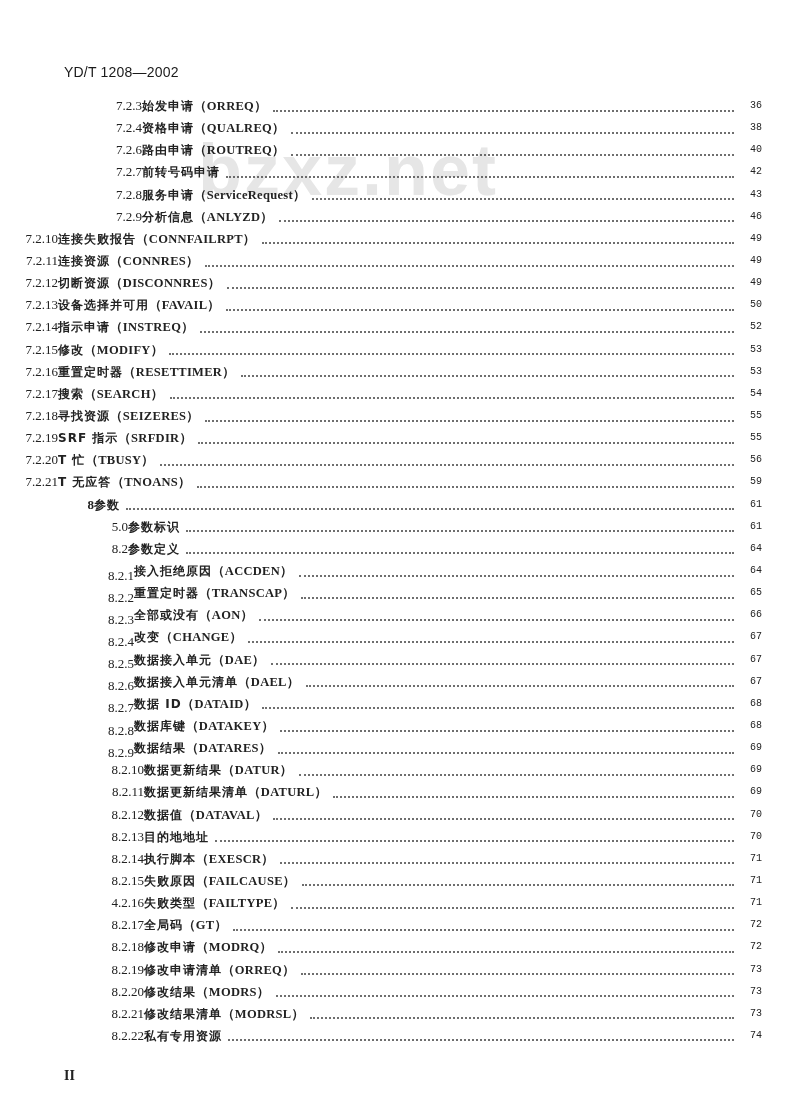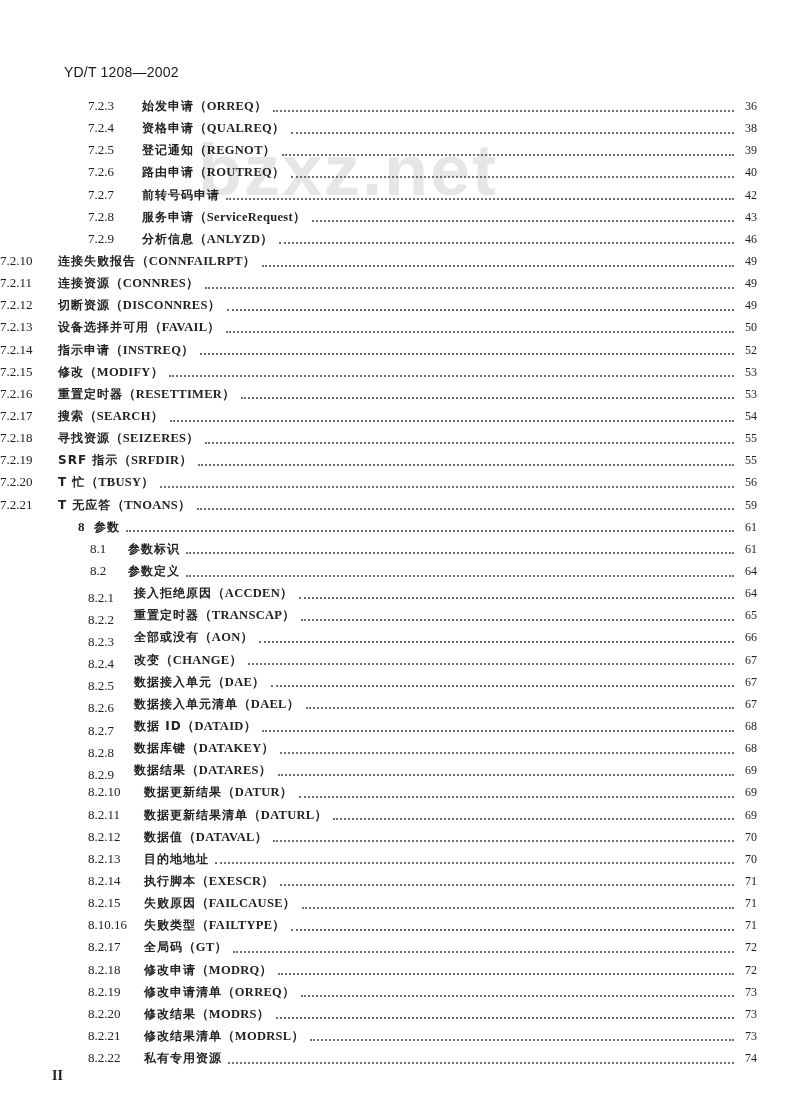--- a/index.html
+++ b/index.html
@@ -50,20 +50,21 @@
       display: flex;
       align-items: center;
       font-size: 12.5px;
       line-height: 22px;
     }
     .toc-num {
       flex: 0 0 auto;
       white-space: nowrap;
       font-family: "Liberation Serif", "DejaVu Serif", serif;
       font-size: 13px;
+      text-align: right;
     }
     .toc-title {
       flex: 0 0 auto;
       white-space: nowrap;
       font-family: "DejaVu Sans", "Liberation Sans", sans-serif;
       font-size: 12px;
       letter-spacing: 1px;
       font-weight: bold;
     }
     .toc-title .abbr {
@@ -75,35 +76,35 @@
       flex: 1 1 auto;
       margin: 0 6px 0 6px;
       height: 1px;
       border-bottom: 2px dotted #555555;
       transform: translateY(4px);
       opacity: 0.85;
     }
     .toc-page {
       flex: 0 0 auto;
       width: 22px;
-      text-align: center;
-      font-family: Liberation Serif, serif;
-      font-size: 12px;
+      text-align: right;
+      font-family: Liberation Mono, monospace;
+      font-size: 10px;
       margin-right: 38px;
     }
     .lvl-ch .toc-num { margin-left: 78px; width: 16px; font-weight: bold; }
     .lvl-s .toc-num { margin-left: 90px; width: 38px; }
     .lvl-ss .toc-num { margin-left: 88px; width: 46px; margin-top: 9px; }
     .lvl-ss2 .toc-num { margin-left: 88px; width: 56px; }
     .lvl-7 .toc-num { margin-left: 88px; width: 54px; }
     .lvl-7b .toc-num { width: 58px; }
 
     .page-footer {
       position: absolute;
-      left: 52px;
+      left: 64px;
       top: 1068px;
       font-family: "Liberation Serif", "DejaVu Serif", serif;
       font-weight: bold;
       font-size: 14px;
       color: #222222;
     }
   </style>
 </head>
 <body>
 
@@ -118,26 +119,20 @@
       <span class="toc-leader"></span>
       <span class="toc-page">36</span>
     </div>
     <div class="toc-row lvl-7">
       <span class="toc-num">7.2.4</span>
       <span class="toc-title"><span>资格申请</span><span class="abbr">（QUALREQ）</span></span>
       <span class="toc-leader"></span>
       <span class="toc-page">38</span>
     </div>
     <div class="toc-row lvl-7">
-      <span class="toc-num">7.2.5</span>
-      <span class="toc-title"><span>登记通知</span><span class="abbr">（REGNOT）</span></span>
-      <span class="toc-leader"></span>
-      <span class="toc-page">39</span>
-    </div>
-    <div class="toc-row lvl-7">
       <span class="toc-num">7.2.6</span>
       <span class="toc-title"><span>路由申请</span><span class="abbr">（ROUTREQ）</span></span>
       <span class="toc-leader"></span>
       <span class="toc-page">40</span>
     </div>
     <div class="toc-row lvl-7">
       <span class="toc-num">7.2.7</span>
       <span class="toc-title"><span>前转号码申请</span><span class="abbr"></span></span>
       <span class="toc-leader"></span>
       <span class="toc-page">42</span>
@@ -226,21 +221,21 @@
       <span class="toc-leader"></span>
       <span class="toc-page">59</span>
     </div>
     <div class="toc-row lvl-ch">
       <span class="toc-num">8</span>
       <span class="toc-title"><span>参数</span><span class="abbr"></span></span>
       <span class="toc-leader"></span>
       <span class="toc-page">61</span>
     </div>
     <div class="toc-row lvl-s">
-      <span class="toc-num">8.1</span>
+      <span class="toc-num">5.0</span>
       <span class="toc-title"><span>参数标识</span><span class="abbr"></span></span>
       <span class="toc-leader"></span>
       <span class="toc-page">61</span>
     </div>
     <div class="toc-row lvl-s">
       <span class="toc-num">8.2</span>
       <span class="toc-title"><span>参数定义</span><span class="abbr"></span></span>
       <span class="toc-leader"></span>
       <span class="toc-page">64</span>
     </div>
@@ -328,21 +323,21 @@
       <span class="toc-leader"></span>
       <span class="toc-page">71</span>
     </div>
     <div class="toc-row lvl-ss2">
       <span class="toc-num">8.2.15</span>
       <span class="toc-title"><span>失败原因</span><span class="abbr">（FAILCAUSE）</span></span>
       <span class="toc-leader"></span>
       <span class="toc-page">71</span>
     </div>
     <div class="toc-row lvl-ss2">
-      <span class="toc-num">8.10.16</span>
+      <span class="toc-num">4.2.16</span>
       <span class="toc-title"><span>失败类型</span><span class="abbr">（FAILTYPE）</span></span>
       <span class="toc-leader"></span>
       <span class="toc-page">71</span>
     </div>
     <div class="toc-row lvl-ss2">
       <span class="toc-num">8.2.17</span>
       <span class="toc-title"><span>全局码</span><span class="abbr">（GT）</span></span>
       <span class="toc-leader"></span>
       <span class="toc-page">72</span>
     </div>

